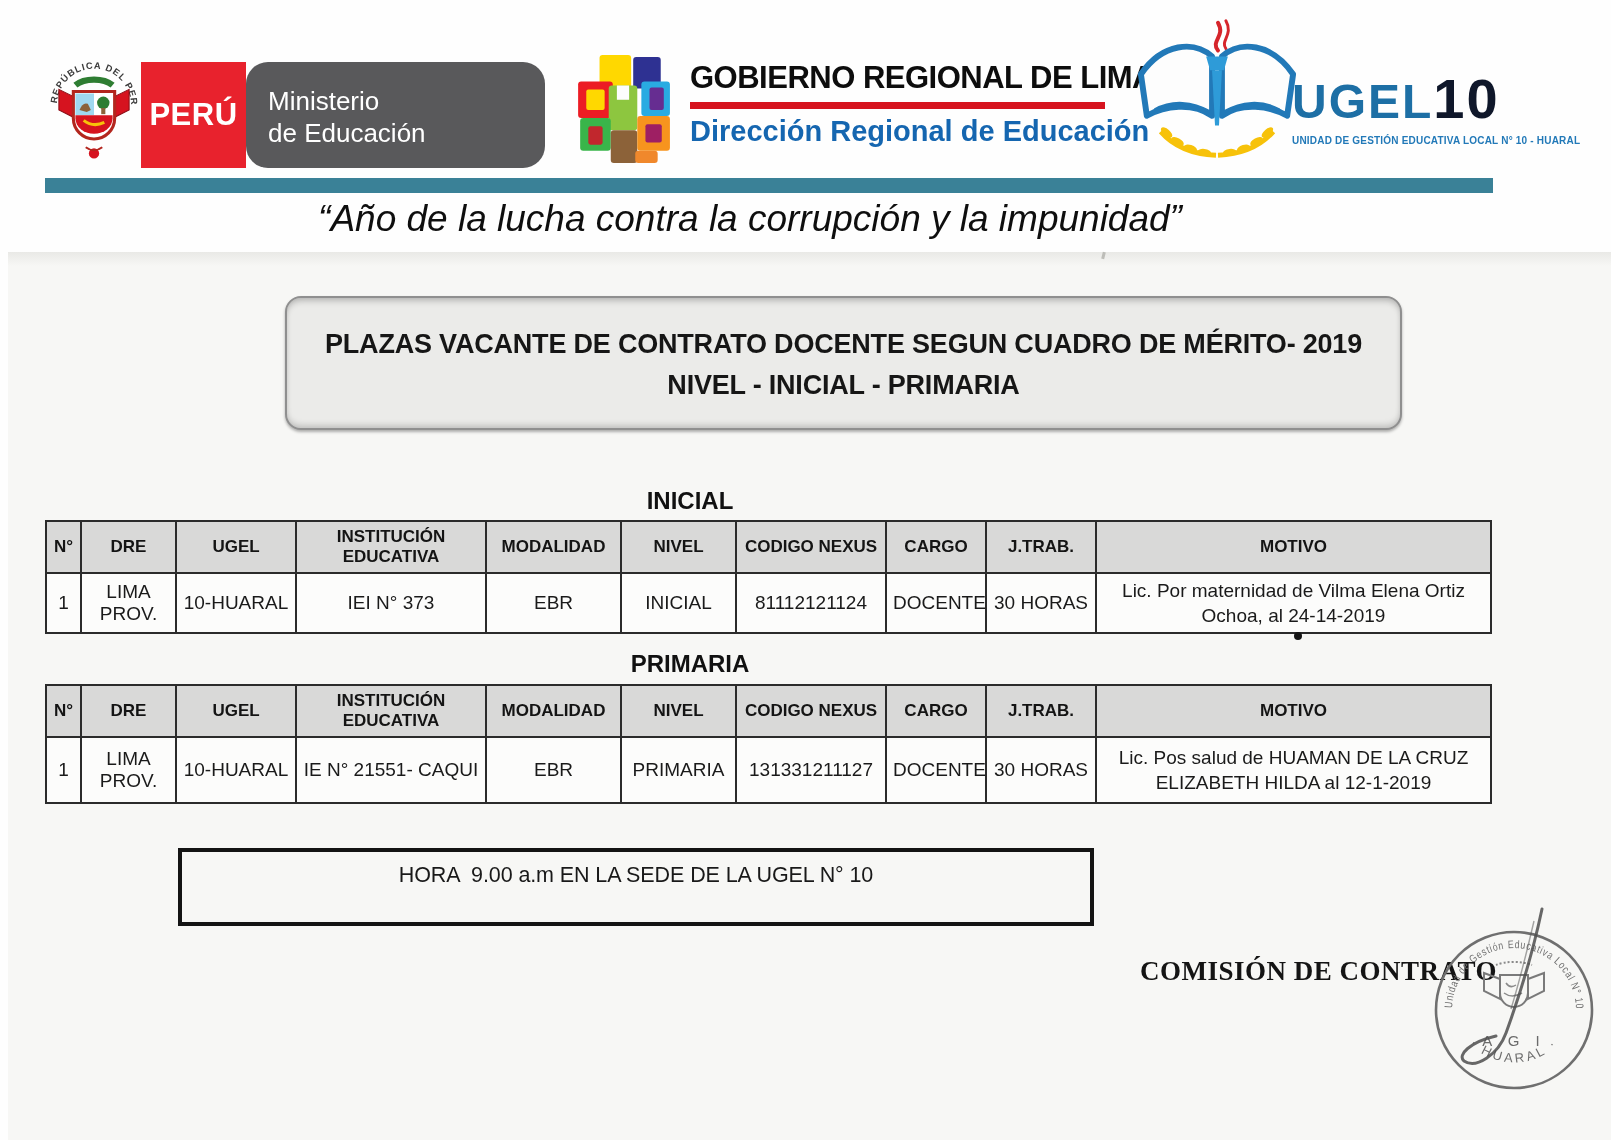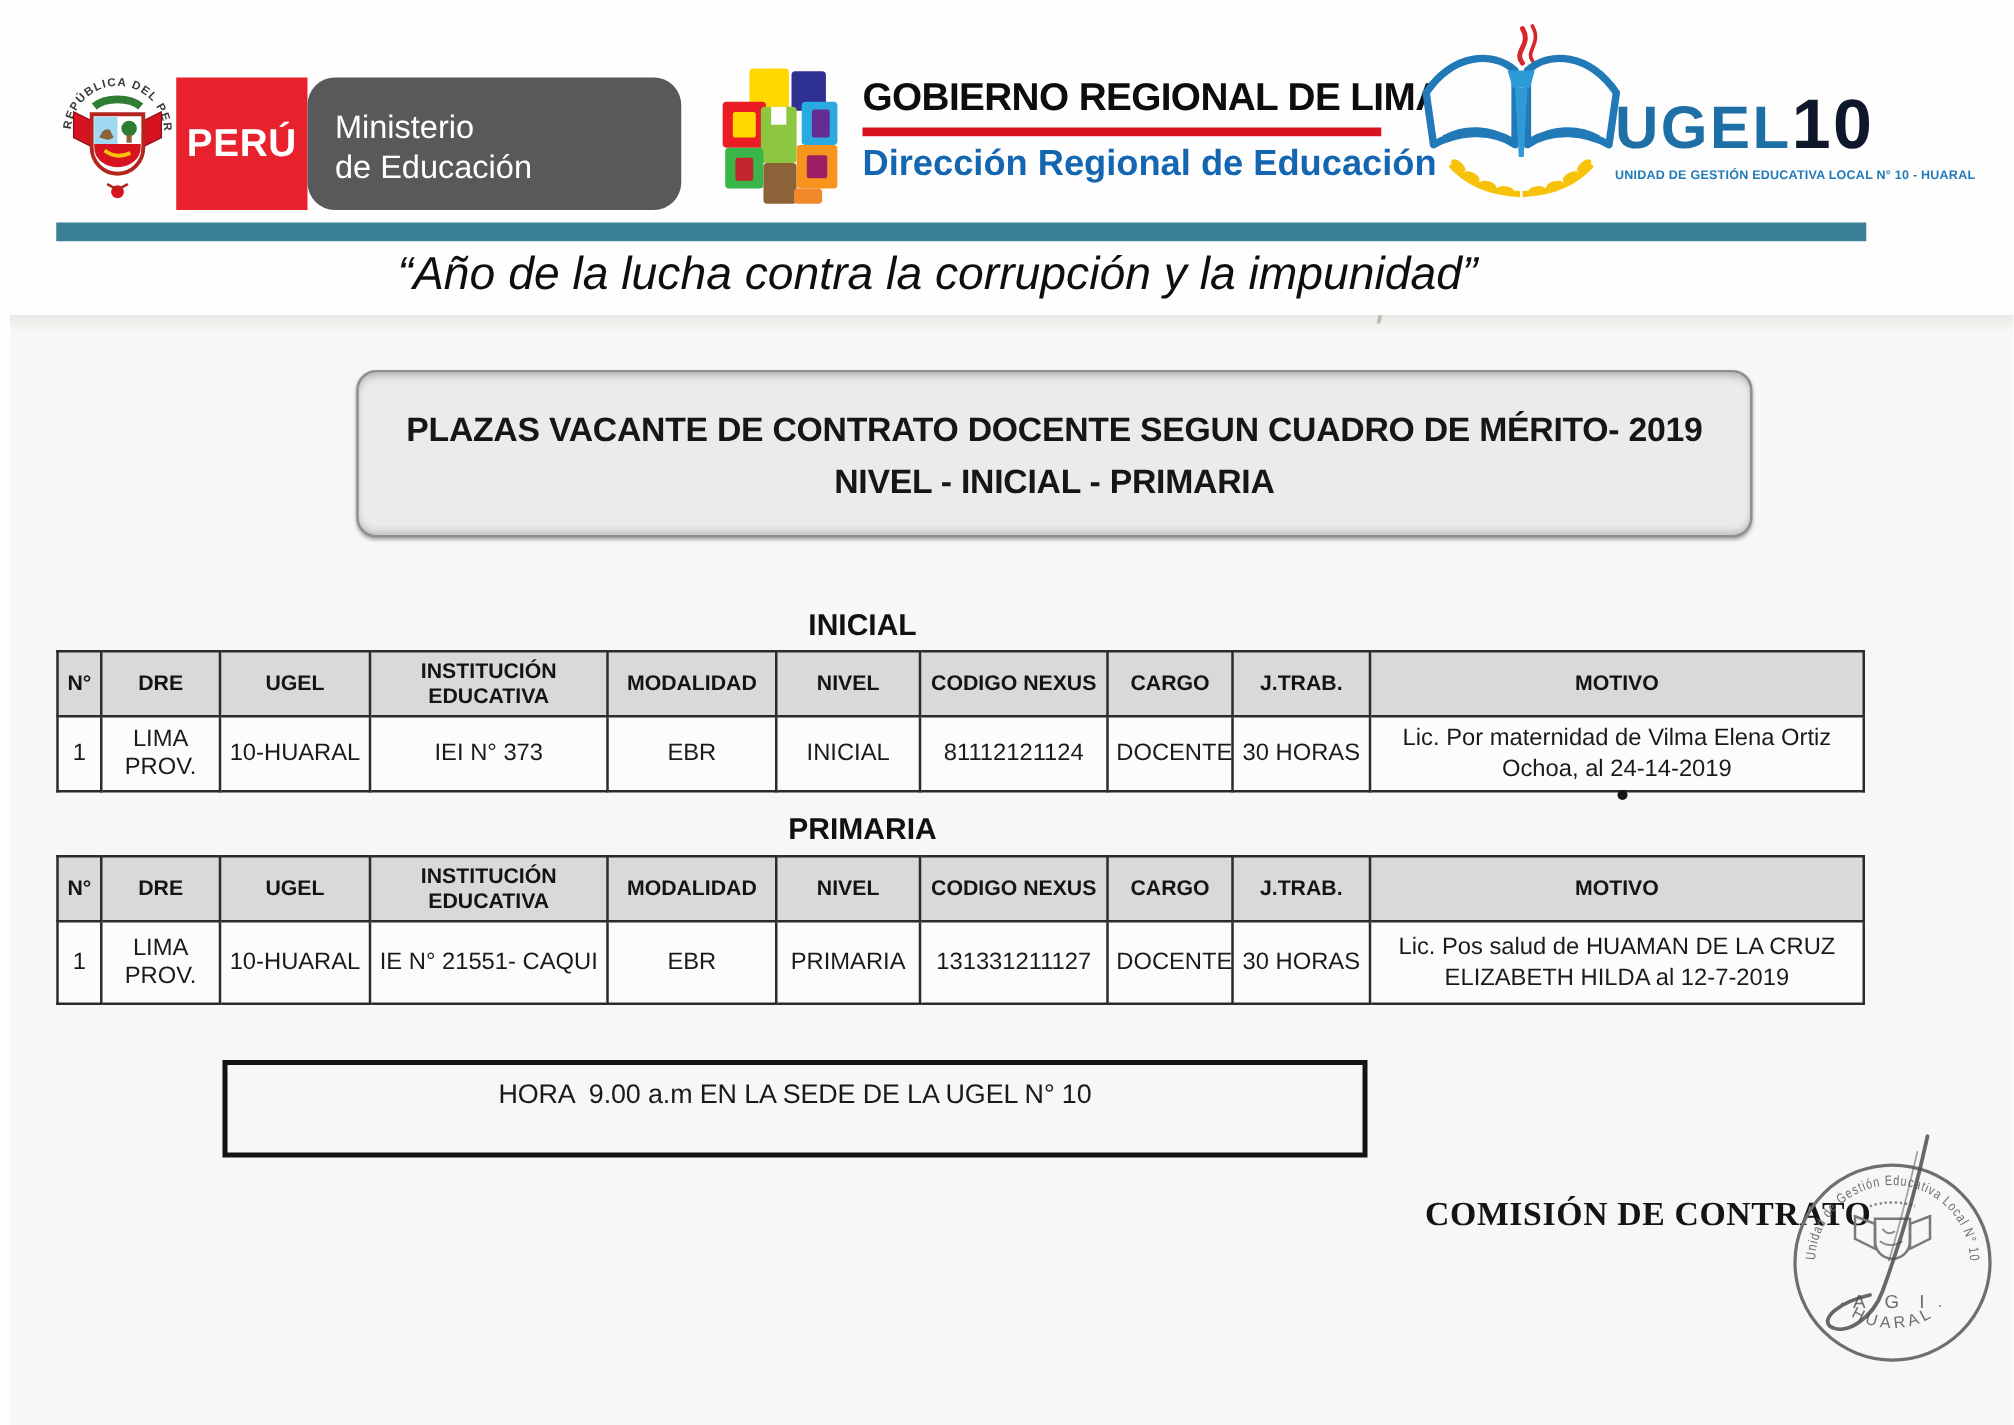--- a/index.html
+++ b/index.html
@@ -228,21 +228,21 @@
     <tr>
       <td>1</td>
       <td>LIMA PROV.</td>
       <td>10-HUARAL</td>
       <td class="al-left">IE N° 21551- CAQUI</td>
       <td>EBR</td>
       <td>PRIMARIA</td>
       <td class="al-right">131331211127</td>
       <td>DOCENTE</td>
       <td>30 HORAS</td>
-      <td class="motivo">Lic. Pos salud de HUAMAN DE LA CRUZ ELIZABETH HILDA al 12-7-2019</td>
+      <td class="motivo">Lic. Pos salud de HUAMAN DE LA CRUZ ELIZABETH HILDA al 12-1-2019</td>
     </tr>
   </tbody>
     </table>
 
   <div class="abs notice-box">
     <div class="notice-line">HORA  9.00 a.m EN LA SEDE DE LA UGEL N° 10</div>
   </div>
 
   <div class="abs commission">COMISIÓN DE CONTRATO</div>
 

